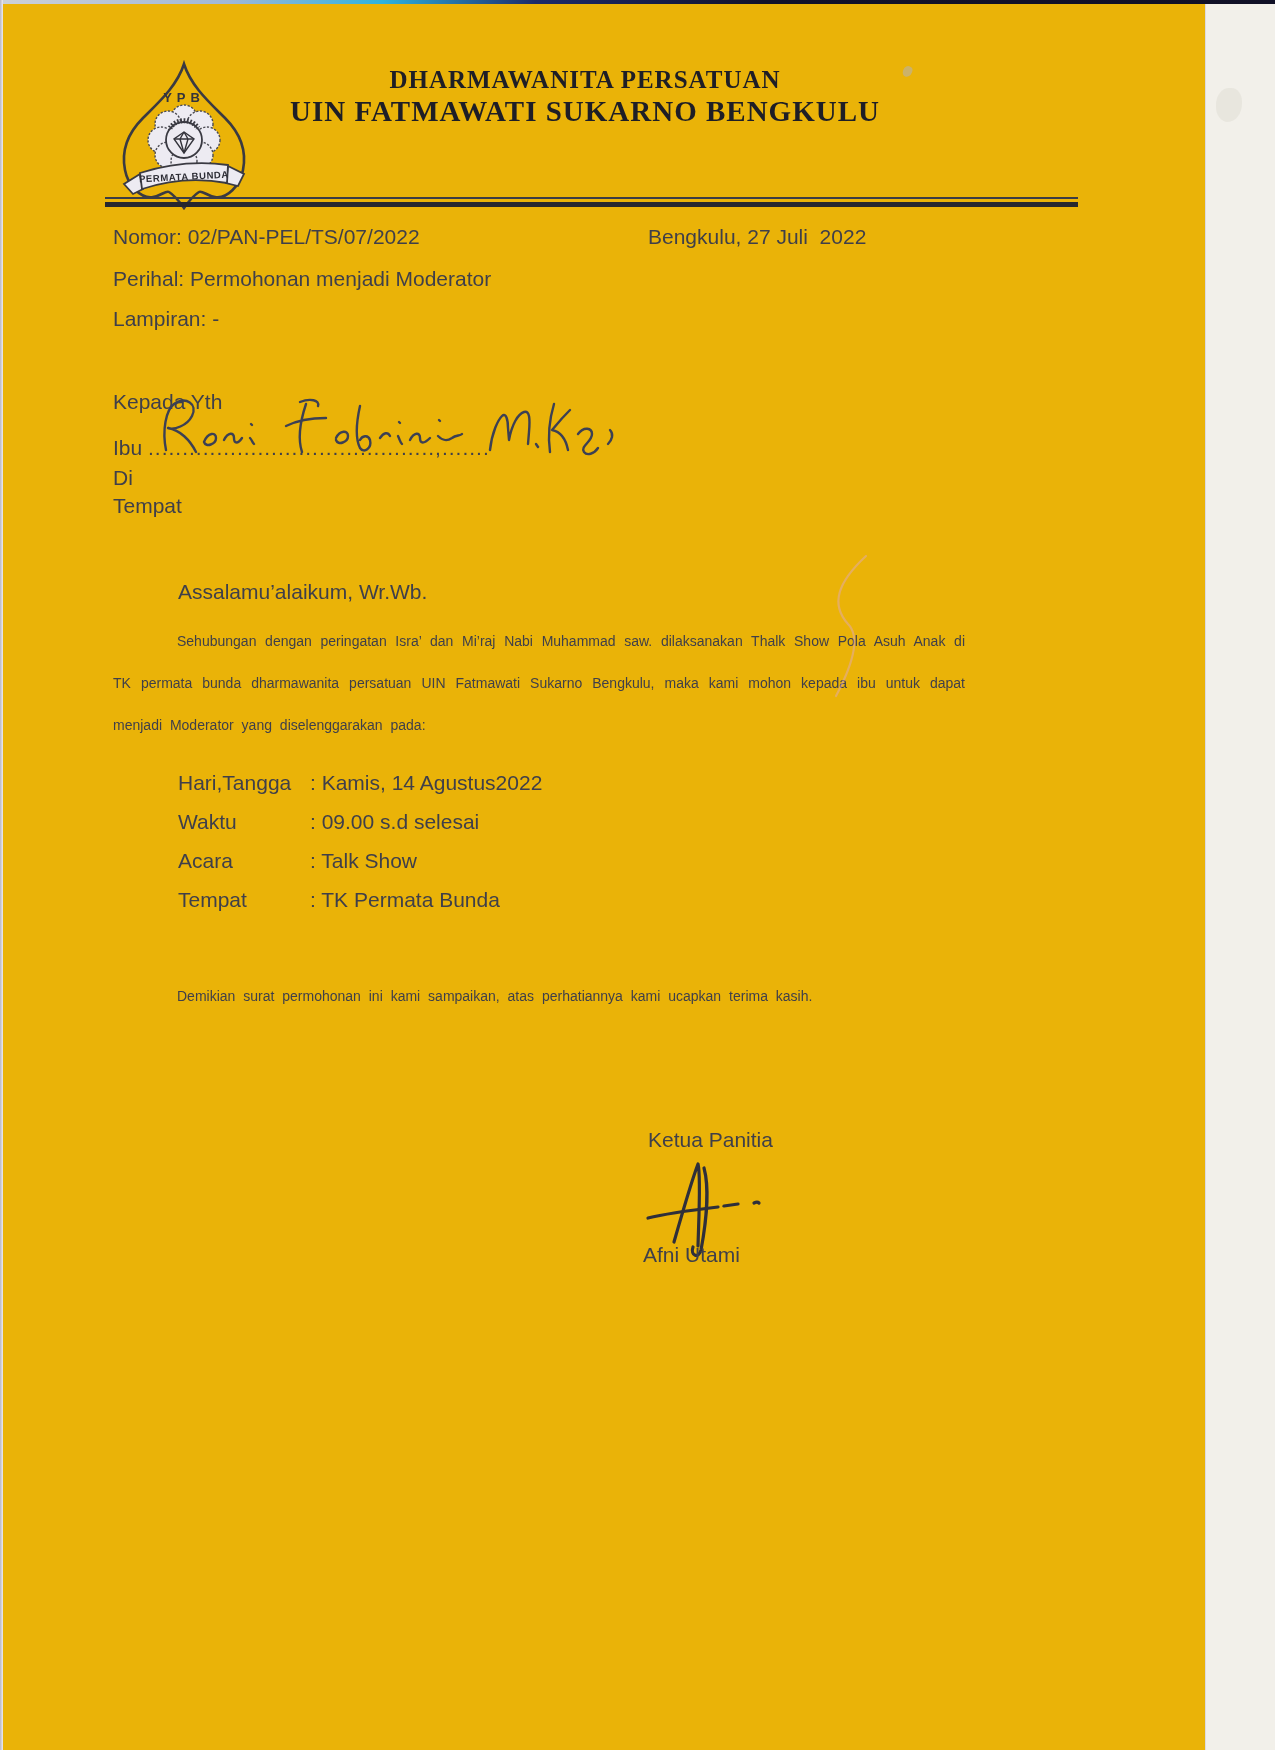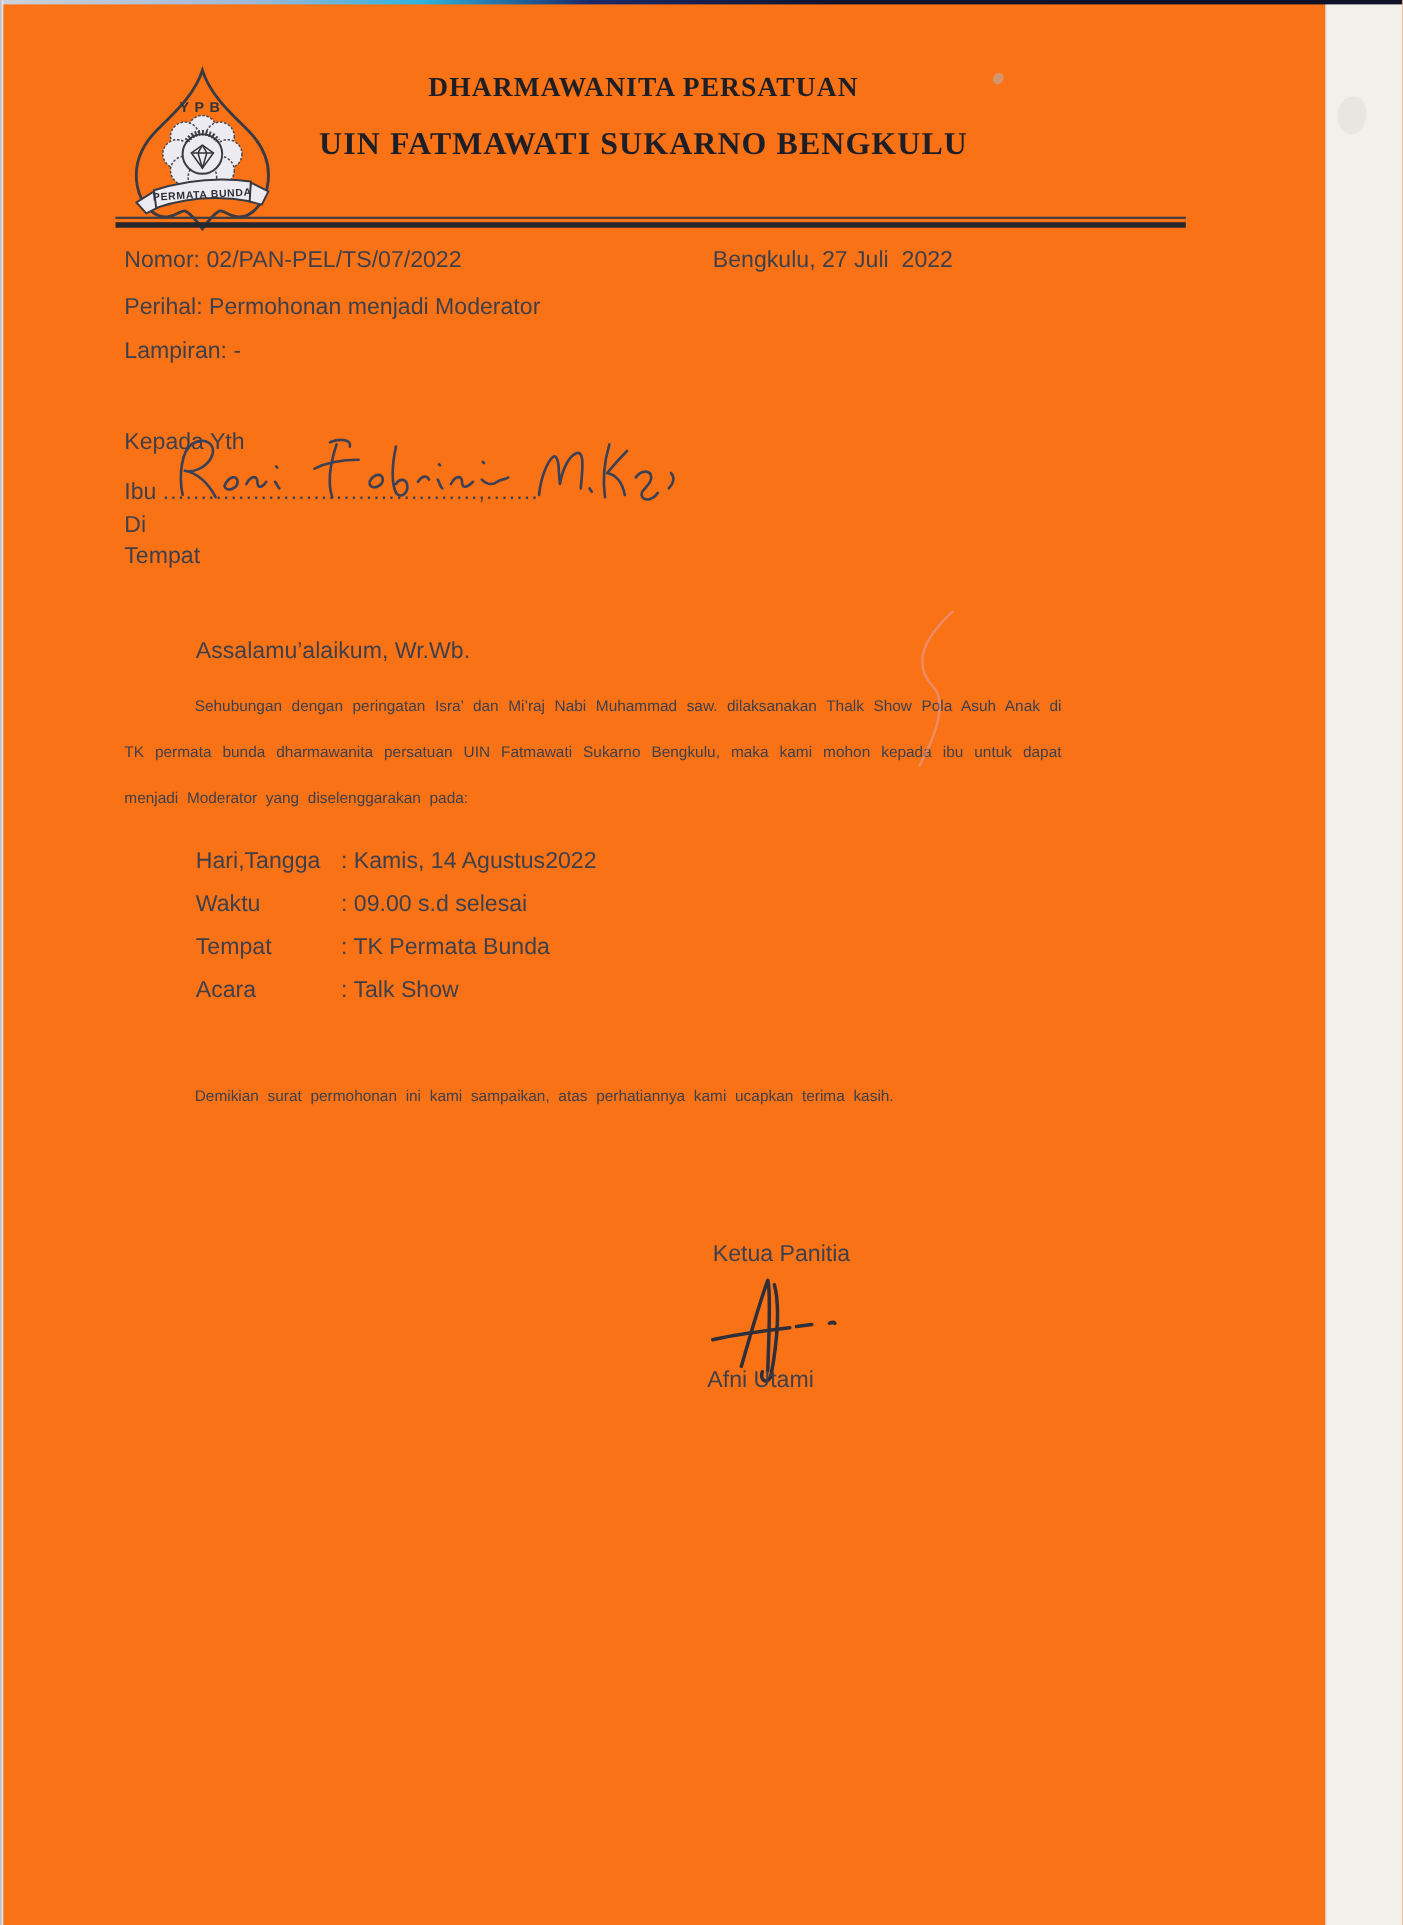--- a/index.html
+++ b/index.html
@@ -1,19 +1,19 @@
 <!DOCTYPE html>
 <html><head>
 <meta charset="utf-8">
 <style>
   html,body{margin:0;padding:0;background:#d8d6da;}
   .page{
     position:relative;
     width:1275px;height:1750px;
-    background:#f97316;
+    background:#eab308;
     overflow:hidden;
     font-family:"Liberation Sans", sans-serif;
     color:#3f3f4a;
   }
   .scan-right-strip{
     position:absolute;left:1205px;top:0;width:70px;height:1750px;
     background:#f2f0ea;border-left:1px solid #dddbe0;
   }
   .scan-top-edge{
     position:absolute;left:0;top:0;width:1275px;height:4px;
@@ -24,21 +24,21 @@
     background:linear-gradient(90deg,#b9b7c2,#edebf2);
   }
   
   .logo{position:absolute;left:110px;top:58px;}
   .header-text{
     position:absolute;left:255px;top:62px;width:660px;text-align:center;
     font-family:"Liberation Serif", serif;color:#1e1e26;
   }
   .org1{font-size:31px;font-weight:bold;letter-spacing:1.5px;line-height:34px;}
   .org2{font-size:25px;font-weight:bold;letter-spacing:1px;line-height:30px;margin-top:3px;}
-  .org3{font-size:29px;font-weight:bold;letter-spacing:1px;line-height:32px;margin-top:20px;}
+  .org3{font-size:29px;font-weight:bold;letter-spacing:1px;line-height:32px;margin-top:0;}
   .address{
     position:absolute;left:115px;top:168px;width:955px;text-align:center;
     font-size:17.5px;font-weight:bold;color:#2c2c36;letter-spacing:0.2px;
   }
   .rule-thin{position:absolute;left:105px;top:197px;width:973px;height:2px;background:#3c3c44;}
   .rule-thick{position:absolute;left:105px;top:202px;width:973px;height:5px;background:#27272e;}
   
   .t{position:absolute;font-size:21px;white-space:pre;}
   .para{
     position:absolute;left:113px;width:852px;font-size:14px;line-height:42px;
@@ -138,22 +138,22 @@
   <div class="t" style="left:113px;top:466px;">Di</div>
   <div class="t" style="left:113px;top:494px;">Tempat</div>
 
   <div class="t" style="left:178px;top:580px;">Assalamu’alaikum, Wr.Wb.</div>
 
   <div class="para" style="top:620px;">Sehubungan dengan peringatan Isra’ dan Mi’raj Nabi Muhammad saw. dilaksanakan Thalk Show Pola Asuh Anak  di TK permata bunda dharmawanita persatuan UIN Fatmawati Sukarno Bengkulu, maka kami mohon kepada ibu untuk dapat menjadi Moderator yang diselenggarakan pada:</div>
 
   <div class="detail-rows">
     <div class="detail-row"><span class="detail-label">Hari,Tangga</span><span>: Kamis, 14 Agustus2022</span></div>
     <div class="detail-row"><span class="detail-label">Waktu</span><span>: 09.00 s.d selesai</span></div>
+    <div class="detail-row"><span class="detail-label">Acara</span><span>: Talk Show</span></div>
     <div class="detail-row"><span class="detail-label">Tempat</span><span>: TK Permata Bunda</span></div>
-    <div class="detail-row"><span class="detail-label">Acara</span><span>: Talk Show</span></div>
   </div>
 
   <div class="para" style="top:975px;">Demikian surat permohonan ini kami sampaikan, atas perhatiannya kami ucapkan terima kasih.</div>
 
   <div class="sig-title">Ketua Panitia</div>
   <div class="sig-draw">
     <svg width="150" height="100" viewBox="0 0 150 100" fill="none" stroke="#2f2f3a" stroke-width="3.2" stroke-linecap="round" stroke-linejoin="round">
       <path d="M36,84 C44,56 54,22 60,6 C63,18 61,54 60,88"></path>
       <path d="M66,10 C71,28 69,60 63,92 C61,101 52,98 55,89"></path>
       <path d="M10,60 C30,55 55,52 80,49"></path>

